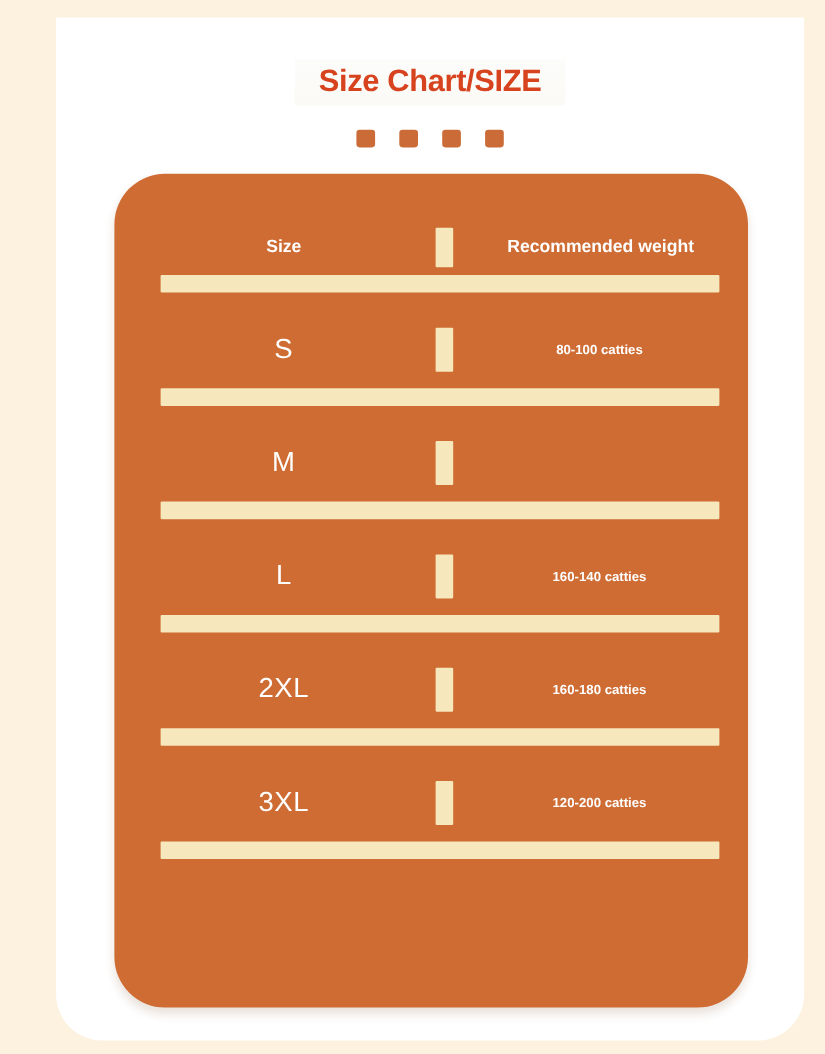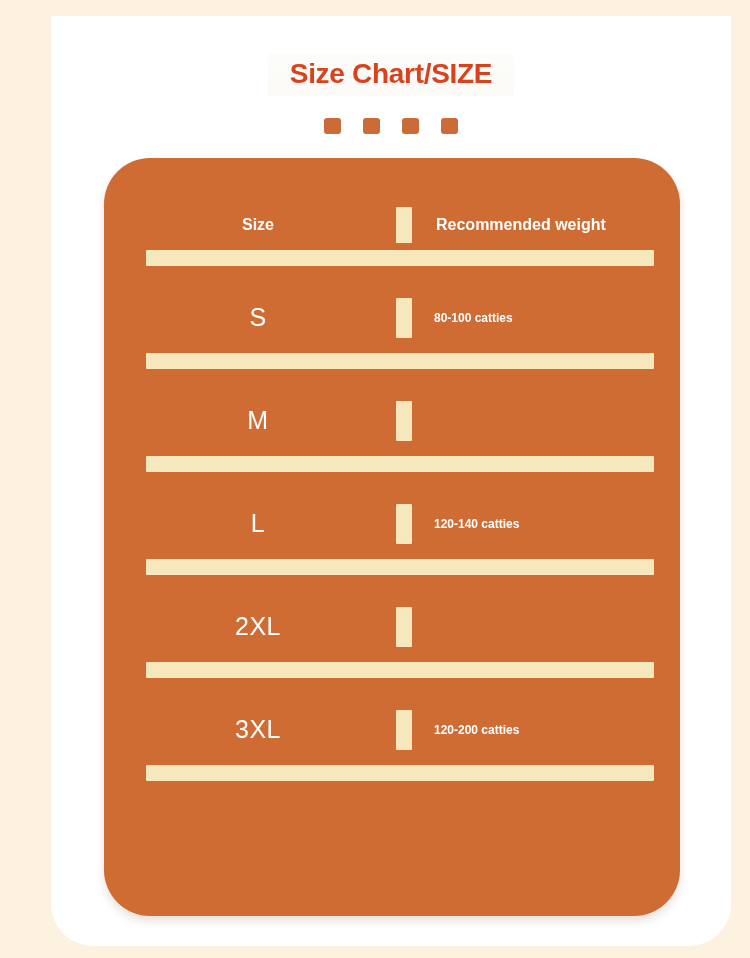--- a/index.html
+++ b/index.html
@@ -91,20 +91,21 @@
   .vsep {
     width:2px;
     background:#f7e7bd;
     border-radius:1px;
   }
   
   .cell-weight {
     flex:1;
     padding-left:22px;
     color:#ffffff;
+    text-align:center;
   }
 
   
   #row-header { height:100px; padding-top:26px; }
   #row-header .cell-size,
   #row-header .cell-weight {
     font-size:16px;
     font-weight:bold;
   }
   #row-header .cell-weight { padding-left:24px; }
@@ -173,28 +174,29 @@
 
       <div class="row row-data">
         <div class="cell-size">M</div>
         <div class="vsep"></div>
         <div class="hdiv"></div>
       </div>
 
       <div class="row row-data">
         <div class="cell-size">L</div>
         <div class="vsep"></div>
-        <div class="cell-weight">120-140 catties</div>
+        <div class="cell-weight">160-140 catties</div>
         <div class="hdiv"></div>
       </div>
 
 
       <div class="row row-data">
         <div class="cell-size">2XL</div>
         <div class="vsep"></div>
+        <div class="cell-weight">160-180 catties</div>
         <div class="hdiv"></div>
       </div>
 
       <div class="row row-data">
         <div class="cell-size">3XL</div>
         <div class="vsep"></div>
         <div class="cell-weight">120-200 catties</div>
         <div class="hdiv"></div>
       </div>
 

